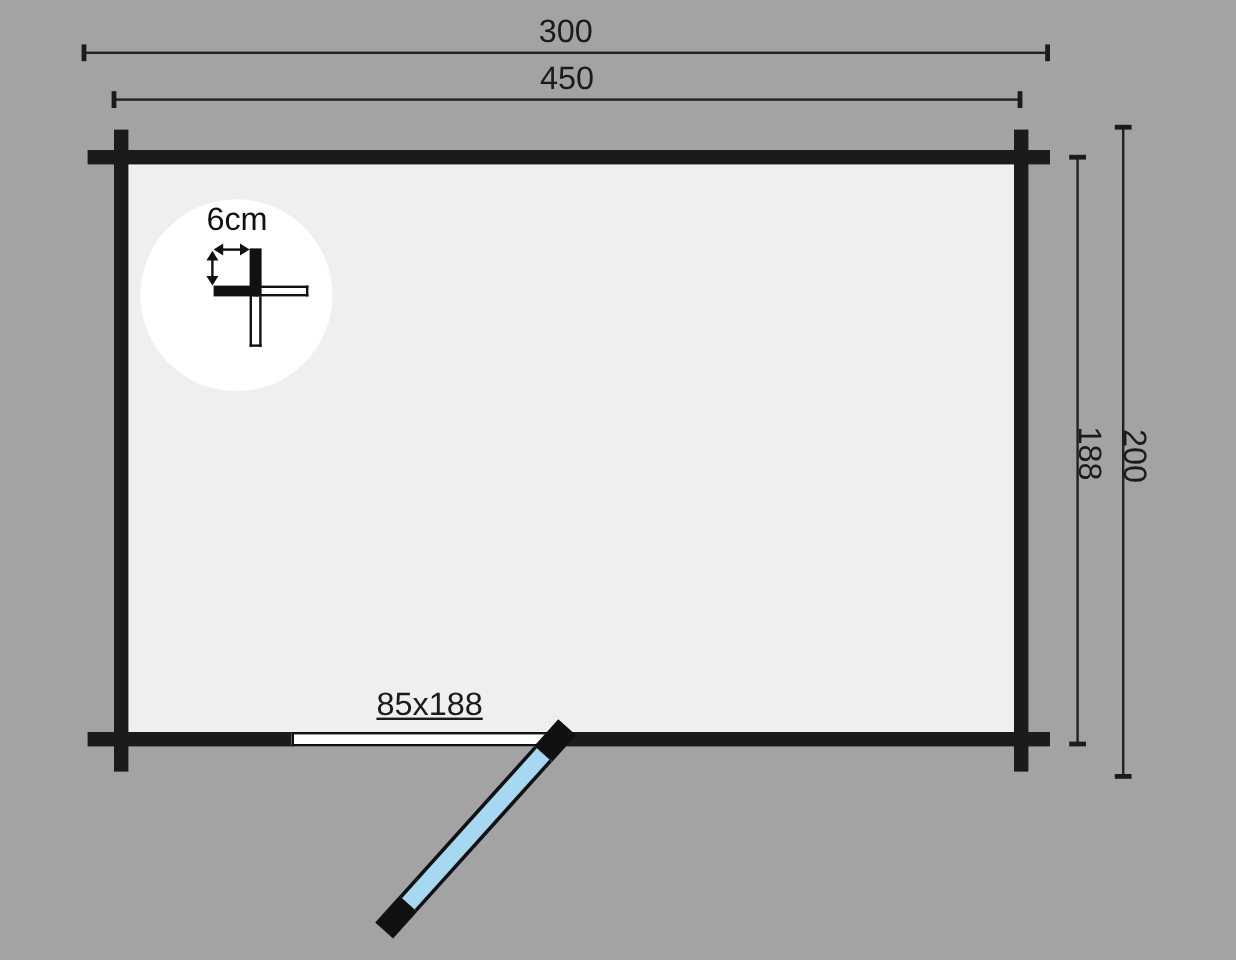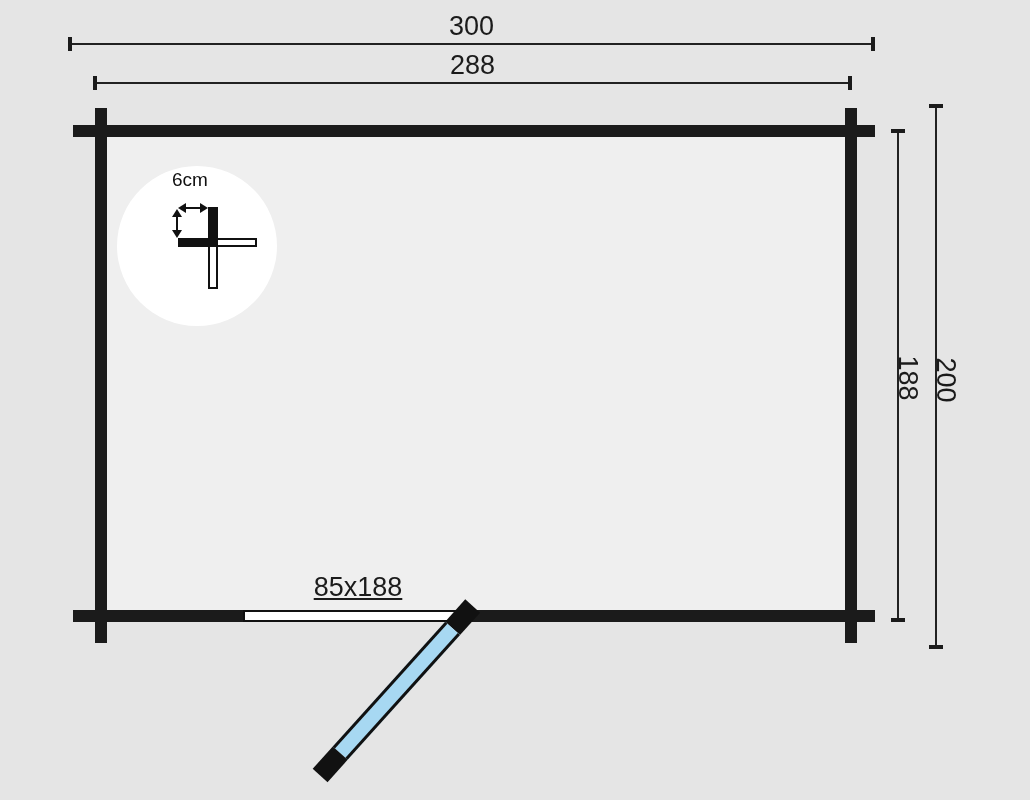--- a/index.html
+++ b/index.html
@@ -1,17 +1,17 @@
 <!DOCTYPE html>
 <html><head>
 <meta charset="utf-8">
 <style>
   html,body{margin:0;padding:0;background:#ffffff;}
   .canvas{
-    position:relative;width:1030px;height:800px;background:#e5e5e5;
+    position:relative;width:1030px;height:800px;background:#a3a3a3;
     font-family:"Liberation Sans","DejaVu Sans",sans-serif;color:#1b1b1b;
     overflow:hidden;
   }
   
   .wall{position:absolute;background:#1b1b1b;}
   .floor{position:absolute;background:#efefef;}
   
   .dim-h{position:absolute;height:0;border-top:2px solid #222222;}
   .dim-v{position:absolute;width:0;border-left:2px solid #222222;}
   .tick-v{position:absolute;width:4px;height:14px;background:#1b1b1b;top:-8px;}
@@ -41,21 +41,21 @@
   .door-cap{width:20px;height:30px;background:#111111;}
   .door-panel{
     width:20px;height:168px;background:#a7d8f2;box-sizing:border-box;
     border-left:3px solid #111111;border-right:3px solid #111111;
   }
   
   .bubble{
     position:absolute;left:117px;top:166px;width:160px;height:160px;
     border-radius:50%;background:#ffffff;
   }
-  .detail-label{position:absolute;left:172px;top:170px;font-size:19px;line-height:1;color:#111;}
+  .detail-label{position:absolute;left:172px;top:170px;font-size:27px;line-height:1;color:#111;}
   .bar-black{position:absolute;background:#111111;}
   .bar-white{position:absolute;background:#ffffff;box-sizing:border-box;border:2px solid #111111;}
   
   .shaft-h{position:absolute;height:2px;background:#111111;}
   .shaft-v{position:absolute;width:2px;background:#111111;}
   .head{position:absolute;width:0;height:0;}
   .head-left{border-top:5px solid transparent;border-bottom:5px solid transparent;border-right:8px solid #111111;}
   .head-right{border-top:5px solid transparent;border-bottom:5px solid transparent;border-left:8px solid #111111;}
   .head-up{border-left:5px solid transparent;border-right:5px solid transparent;border-bottom:8px solid #111111;}
   .head-down{border-left:5px solid transparent;border-right:5px solid transparent;border-top:8px solid #111111;}
@@ -67,21 +67,21 @@
 
   <div class="dim-h" style="left:70px;top:43px;width:803px;">
     <div class="tick-v" style="left:-2px;"></div>
     <div class="tick-v" style="right:-2px;"></div>
     <div class="dim-label">300</div>
   </div>
 
   <div class="dim-h" style="left:95px;top:82px;width:755px;">
     <div class="tick-v" style="left:-2px;"></div>
     <div class="tick-v" style="right:-2px;"></div>
-    <div class="dim-label">288</div>
+    <div class="dim-label">450</div>
   </div>
 
   <div class="dim-v" style="left:897px;top:131px;height:489px;">
     <div class="tick-h" style="top:-2px;"></div>
     <div class="tick-h" style="bottom:-2px;"></div>
   </div>
   <div class="vlabel" style="left:876px;top:364px;">188</div>
 
   <div class="dim-v" style="left:935px;top:106px;height:541px;">
     <div class="tick-h" style="top:-2px;"></div>

